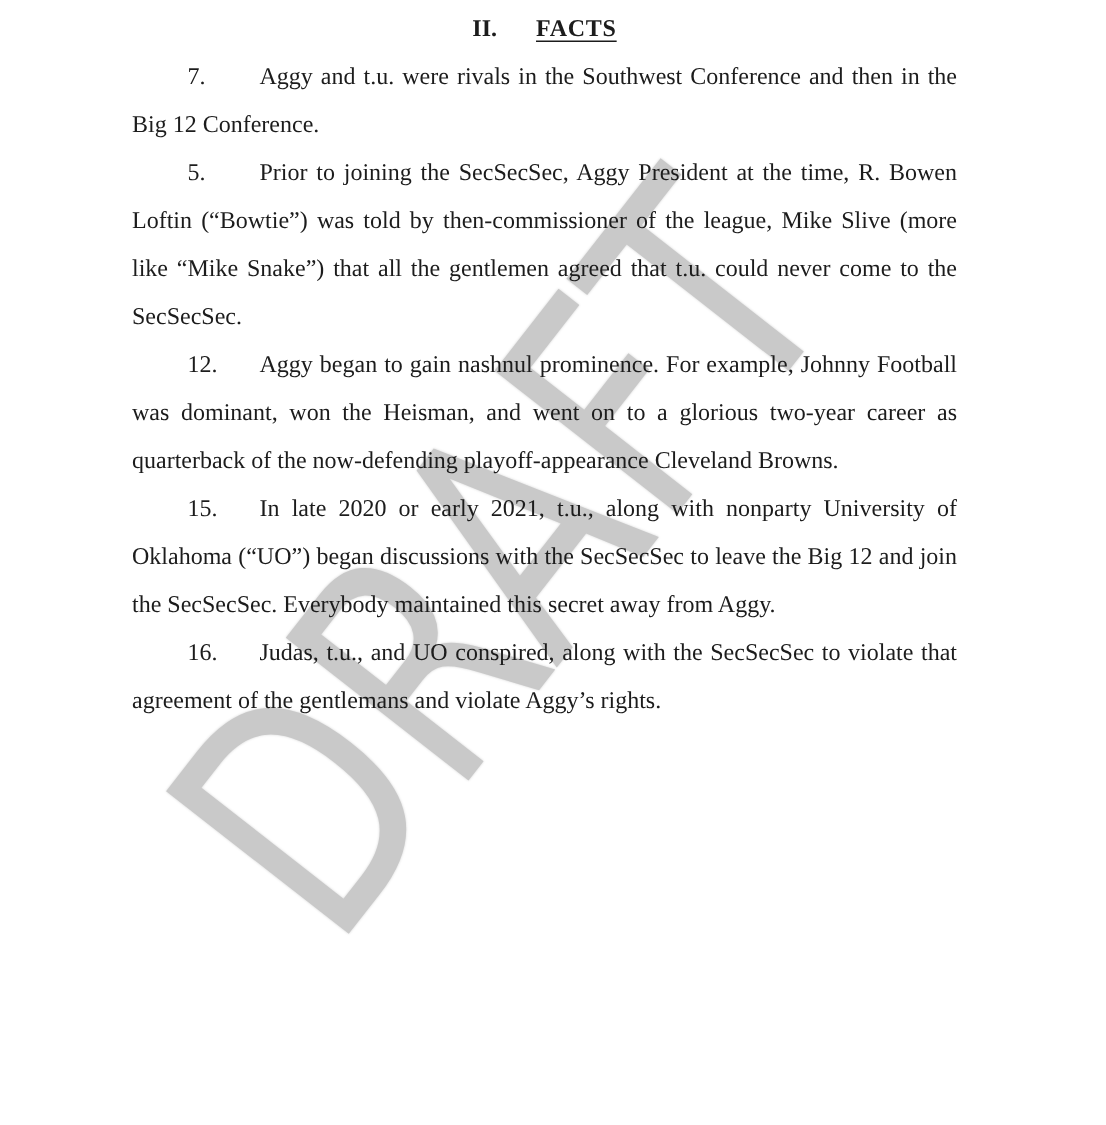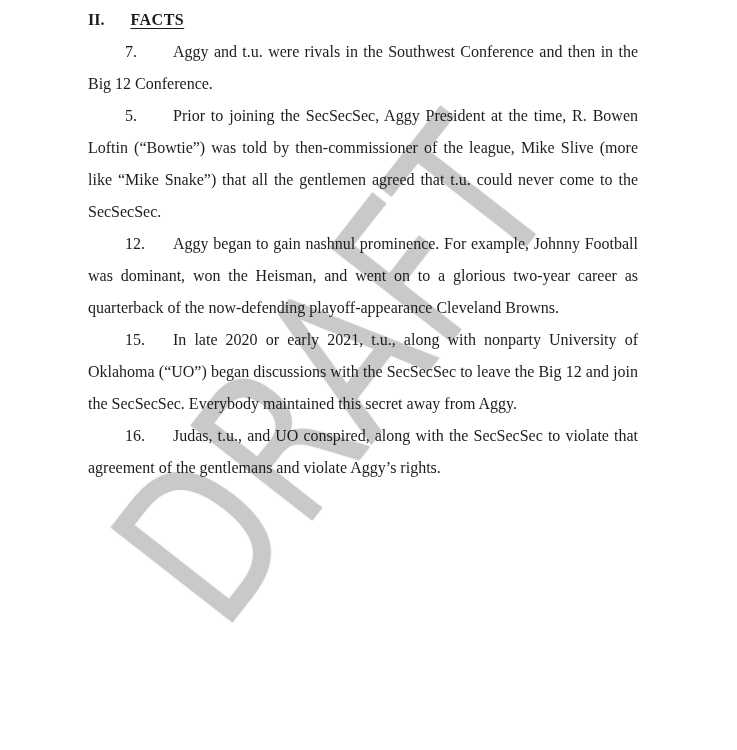--- a/index.html
+++ b/index.html
@@ -39,21 +39,21 @@
     user-select: none;
   }
   .doc {
     position: absolute;
     left: 88px;
     top: 4px;
     width: 550px;
     z-index: 1;
   }
   .heading {
-    text-align: left;
+    text-align: center;
     font-weight: bold;
     font-size: 16px;
     line-height: 32px;
     white-space: nowrap;
   }
   .heading .numeral {
     margin-right: 26px;
   }
   .heading .title {
     text-decoration: underline;

